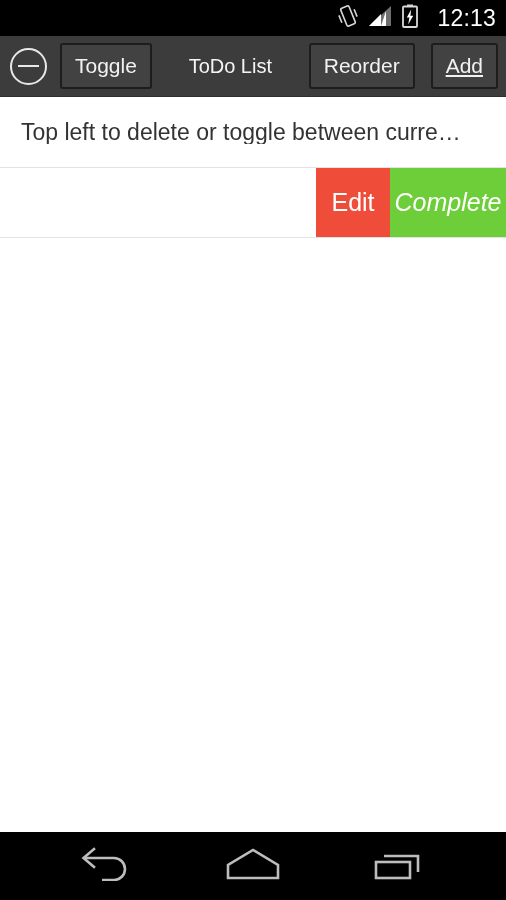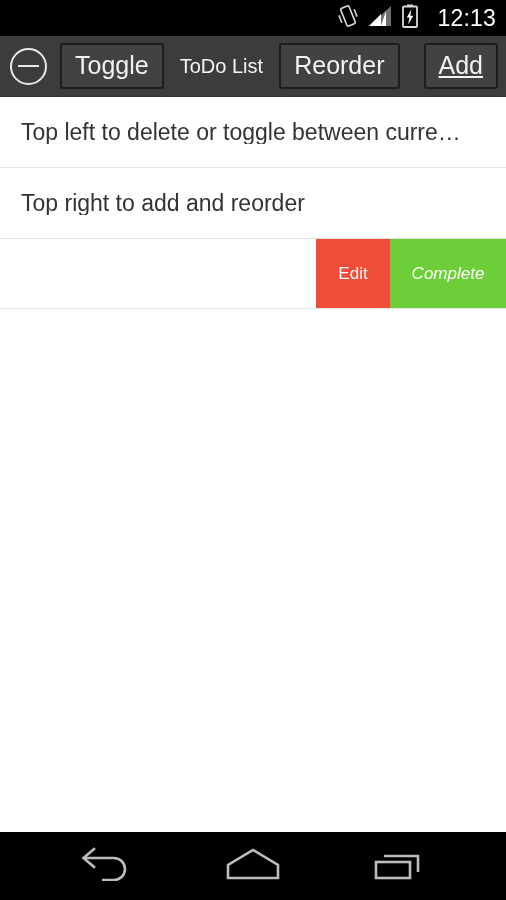--- a/index.html
+++ b/index.html
@@ -65,38 +65,38 @@
     left:6px; right:6px; top:50%;
     height:2px;
     background:#e8e8e8;
     transform:translateY(-1px);
   }
   .ab-btn {
     background:#424242;
     border:2px solid #1d1d1d;
     border-radius:3px;
     color:#f2f2f2;
-    font-size:25px;
+    font-size:21px;
     font-family:"Liberation Sans", sans-serif;
     padding:10px 13px 11px 13px;
     line-height:21px;
     white-space:nowrap;
   }
   #btn-toggle { margin-left:4px; }
   .ab-title {
     color:#f5f5f5;
     font-size:20px;
     line-height:26px;
     font-weight:400;
     flex:1 1 auto;
     text-align:center;
     white-space:nowrap;
     padding:0 6px;
   }
-  #btn-reorder { margin-right:24px; }
+  #btn-reorder { margin-right:16px; }
   #btn-add { margin-right:8px;text-decoration:underline; }
 
   
   .list {
     flex:1 1 auto;
     background:#ffffff;
     overflow:hidden;
   }
   .list-row {
     height:71px;
@@ -124,21 +124,21 @@
     display:flex;
     align-items:stretch;
     background:#ffffff;
   }
   .swipe-spacer { flex:1 1 auto; background:#ffffff; }
   .swipe-action {
     display:flex;
     align-items:center;
     justify-content:center;
     color:#ffffff;
-    font-size:17px;
+    font-size:25px;
     line-height:21px;
     flex:0 0 auto;
   }
   #swipe-edit { width:74px; }
   #swipe-complete { width:116px;font-style:italic; }
 
   
   .nav-bar {
     height:68px;
     background:#000000;
@@ -206,23 +206,20 @@
 
     <button class="ab-btn" id="btn-add">Add</button>
   </div>
 
   <div class="list">
 
     <div class="list-row">
       <span class="row-text">Top left to delete or toggle between curre…</span>
     </div>
 
-    <div class="list-row">
-      <span class="row-text">Top right to add and reorder</span>
-    </div>
 
 
     <div class="swipe-row">
       <div class="swipe-spacer"></div>
       <div class="swipe-action" id="swipe-edit" style="background:#ef4c39">Edit</div>
       <div class="swipe-action" id="swipe-complete" style="background:#6dce3a">Complete</div>
     </div>
 
     <div class="filler"></div>
   </div>

